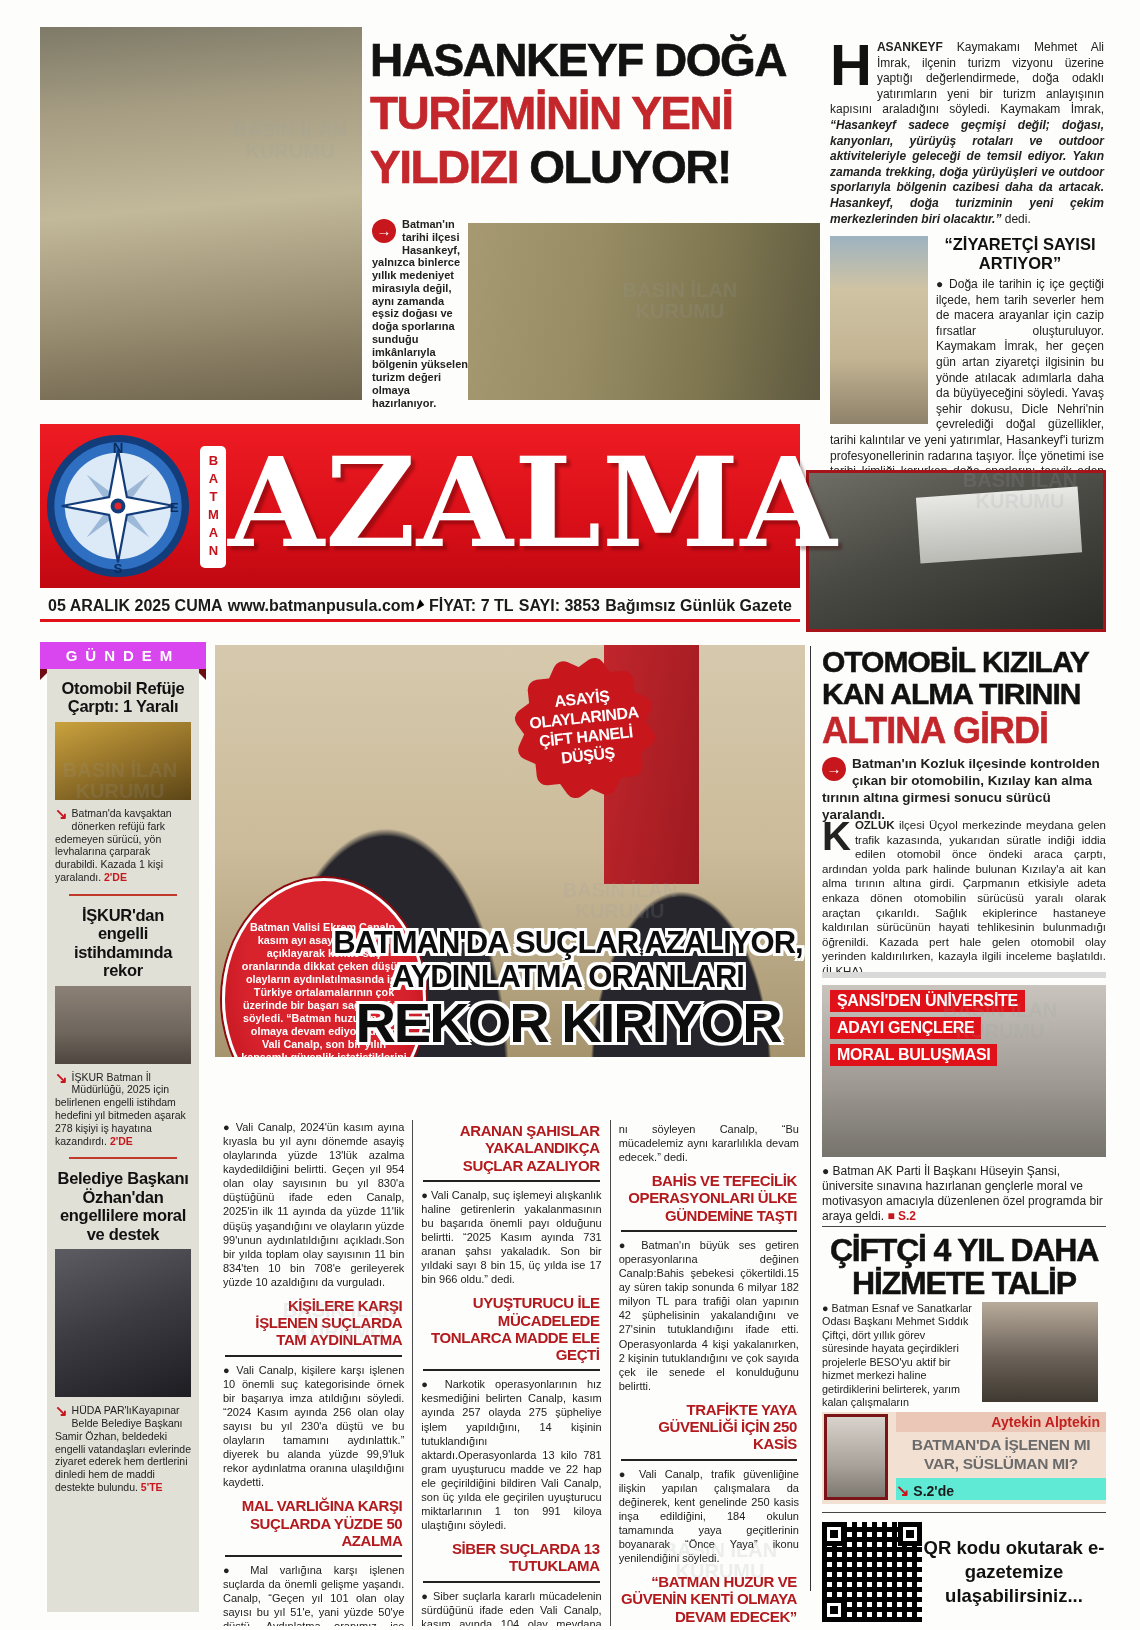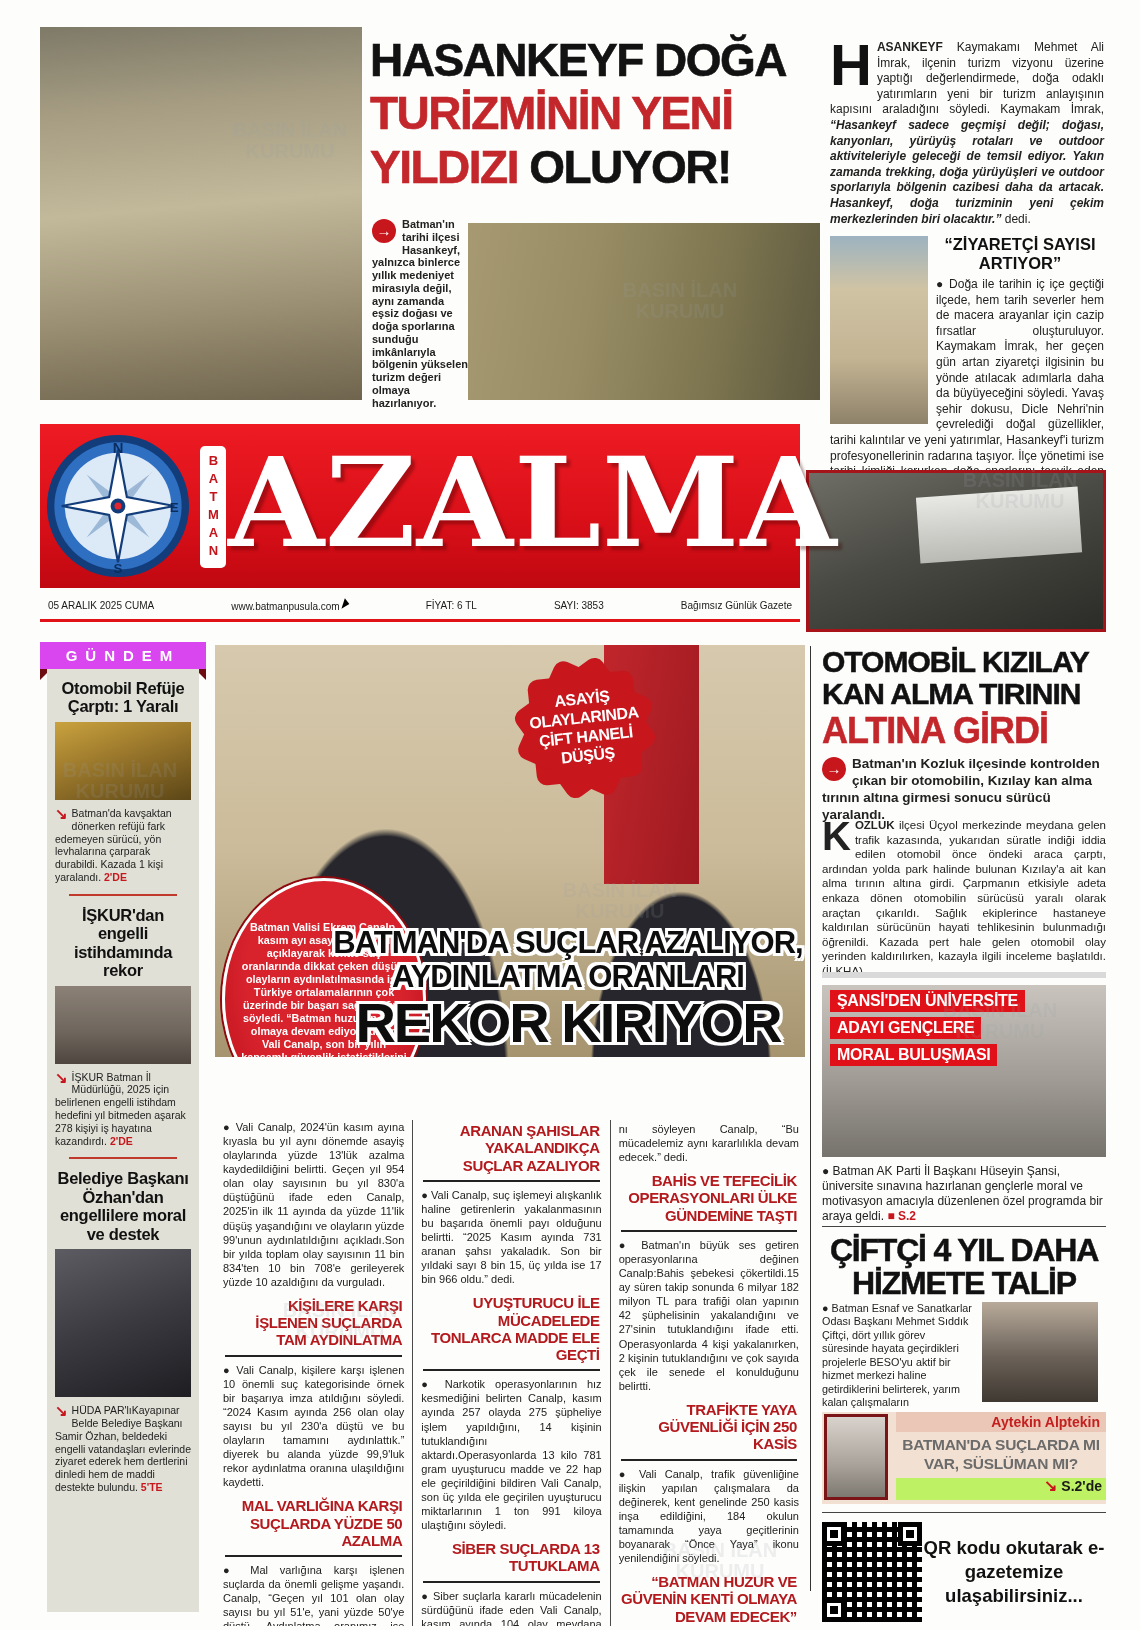--- a/index.html
+++ b/index.html
@@ -46,21 +46,21 @@
   #masthead{position:absolute;left:40px;top:424px;width:760px;height:164px;
       background:linear-gradient(180deg,#ee1b23 0%,#d90f18 60%,#c00811 100%)}
   #compass{position:absolute;left:4px;top:8px;width:148px;height:148px}
   .batman-v{position:absolute;left:160px;top:22px;width:26px;height:122px;background:#fff;border-radius:5px;
       color:#c3141b;font-weight:bold;font-size:13px;letter-spacing:3px;text-align:center;
       writing-mode:vertical-lr;text-orientation:upright;line-height:26px}
   #brand{position:absolute;left:188px;top:0;width:568px;height:164px;text-align:center;white-space:nowrap;
       font-family:"DejaVu Serif",serif;font-weight:bold;font-size:124px;line-height:158px;color:#fff;
       letter-spacing:1px;text-shadow:4px 4px 3px rgba(60,0,0,.35)}
   #dateline{position:absolute;left:40px;top:592px;width:760px;height:30px;display:flex;
-      justify-content:space-between;align-items:center;font-weight:normal;font-size:10px;
+      justify-content:space-between;align-items:center;font-weight:bold;font-size:16px;
       border-bottom:3px solid #e01117;padding:0 8px;box-sizing:border-box}
   .cursor-tri{display:inline-block;width:0;height:0;border-left:6px solid #000;border-top:4px solid transparent;
       border-bottom:7px solid transparent;transform:rotate(18deg);margin-left:3px}
 
   
   #gundem-band{position:absolute;left:40px;top:642px;width:166px;height:27px;background:#d946ef;
       color:#fff;font-weight:bold;font-size:15px;letter-spacing:8px;text-align:center;line-height:27px}
   #gundem-band:before,#gundem-band:after{content:"";position:absolute;top:27px;width:0;height:0;border-top:11px solid #6d0d12}
   #gundem-band:before{left:0;border-right:11px solid transparent}
   #gundem-band:after{right:0;border-left:11px solid transparent}
@@ -117,21 +117,21 @@
   #ciftci-row{position:absolute;left:822px;top:1302px;width:284px;display:flex}
   #ciftci-row p{margin:0;font-size:10.8px;line-height:1.25;color:#222;width:160px;padding-right:8px;box-sizing:border-box}
   #ciftci-photo{position:relative;width:116px;height:100px}
   #colmn{position:absolute;left:822px;top:1412px;width:284px;height:92px;background:#f2e0d3}
   #colmn-photo{position:absolute;left:2px;top:2px;width:64px;height:86px;border:3px solid #7a1416;box-sizing:border-box}
   .colmn-right{position:absolute;left:74px;top:0;width:210px;height:92px}
   .colmn-name{height:20px;background:#eac7b6;color:#c41e1e;font-weight:bold;font-size:14px;
       text-align:right;line-height:20px;padding-right:6px}
   .colmn-title{height:46px;display:flex;align-items:center;justify-content:center;text-align:center;
       color:#6b6b6b;font-weight:bold;font-size:15.5px;line-height:1.2;letter-spacing:-.3px}
-  .colmn-ref{height:22px;background:#bef264;text-align:right;font-weight:bold;font-size:14px;line-height:16px;padding-right:4px}
+  .colmn-ref{height:22px;background:#5eead4;font-weight:bold;font-size:14px;line-height:26px;padding-right:4px}
   .colmn-ref .arr{color:#c8161d;font-size:16px}
   #qr-row{position:absolute;left:822px;top:1522px;width:284px;display:flex;align-items:center}
   #qr{position:relative;width:100px;height:100px;background:
       repeating-linear-gradient(0deg,#000 0 5px,transparent 5px 10px),
       repeating-linear-gradient(90deg,#000 0 5px,#fff 5px 10px);flex:none}
   .fp{position:absolute;width:24px;height:24px;background:#fff;border:5px solid #000;box-sizing:border-box}
   .fp:after{content:"";position:absolute;left:3px;top:3px;width:8px;height:8px;background:#000}
   #qr-text{flex:1;text-align:center;font-weight:bold;font-size:18.5px;line-height:1.3;color:#111}
 </style>
 </head>
@@ -191,21 +191,21 @@
       <text x="88" y="54" font-size="9" font-weight="bold" fill="#0a2d5e" text-anchor="middle">E</text>
       <text x="50" y="95" font-size="9" font-weight="bold" fill="#0a2d5e" text-anchor="middle">S</text>
     </svg>
     <div class="batman-v">BATMAN</div>
     <div id="brand">AZALMA</div>
   </div>
 
   <div id="dateline">
     <span>05 ARALIK 2025 CUMA</span>
     <span><span>www.batmanpusula.com</span><span class="cursor-tri"></span></span>
-    <span>FİYAT: 6 TL</span>
+    <span>FİYAT: 7 TL</span>
     <span>SAYI: 3853</span>
     <span>Bağımsız Günlük Gazete</span>
   </div>
 
   <div id="gundem-band"><span>GÜNDEM</span></div>
 
   <div id="gundem-panel">
     <div class="g-head">Otomobil Refüje Çarptı: 1 Yaralı</div>
     <div class="g-photo photo-sidecrash" style="height:78px"></div>
     <div class="g-lead">
@@ -321,21 +321,21 @@
 
   <div id="ciftci-row">
     <p><span>● Batman Esnaf ve Sanatkarlar Odası Başkanı Mehmet Sıddık Çiftçi, dört yıllık görev süresinde hayata geçirdikleri projelerle BESO'yu aktif bir hizmet merkezi haline getirdiklerini belirterek, yarım kalan çalışmaların tamamlanması ve yeni projelerin uygulanması için 4 yıl daha görev istedi. </span><span class="red-ref">■ S.3</span></p>
     <div id="ciftci-photo" class="photo-ciftci"></div>
   </div>
 
   <div id="colmn">
     <div id="colmn-photo" class="photo-colmn"></div>
     <div class="colmn-right">
       <div class="colmn-name">Aytekin Alptekin</div>
-      <div class="colmn-title">BATMAN'DA SUÇLARDA MI VAR, SÜSLÜMAN MI?</div>
+      <div class="colmn-title">BATMAN'DA İŞLENEN MI VAR, SÜSLÜMAN MI?</div>
       <div class="colmn-ref"><span class="arr">↘</span> <span>S.2'de</span></div>
     </div>
   </div>
 
   <div class="hdiv" style="top:1512px"></div>
 
   <div id="qr-row">
     <div id="qr">
       <span class="fp" style="left:0;top:0"></span>
       <span class="fp" style="right:0;top:0"></span>

